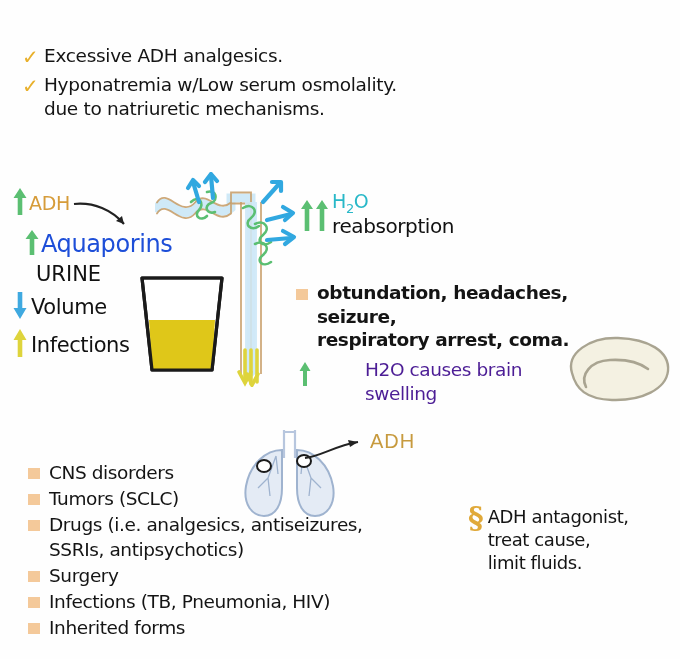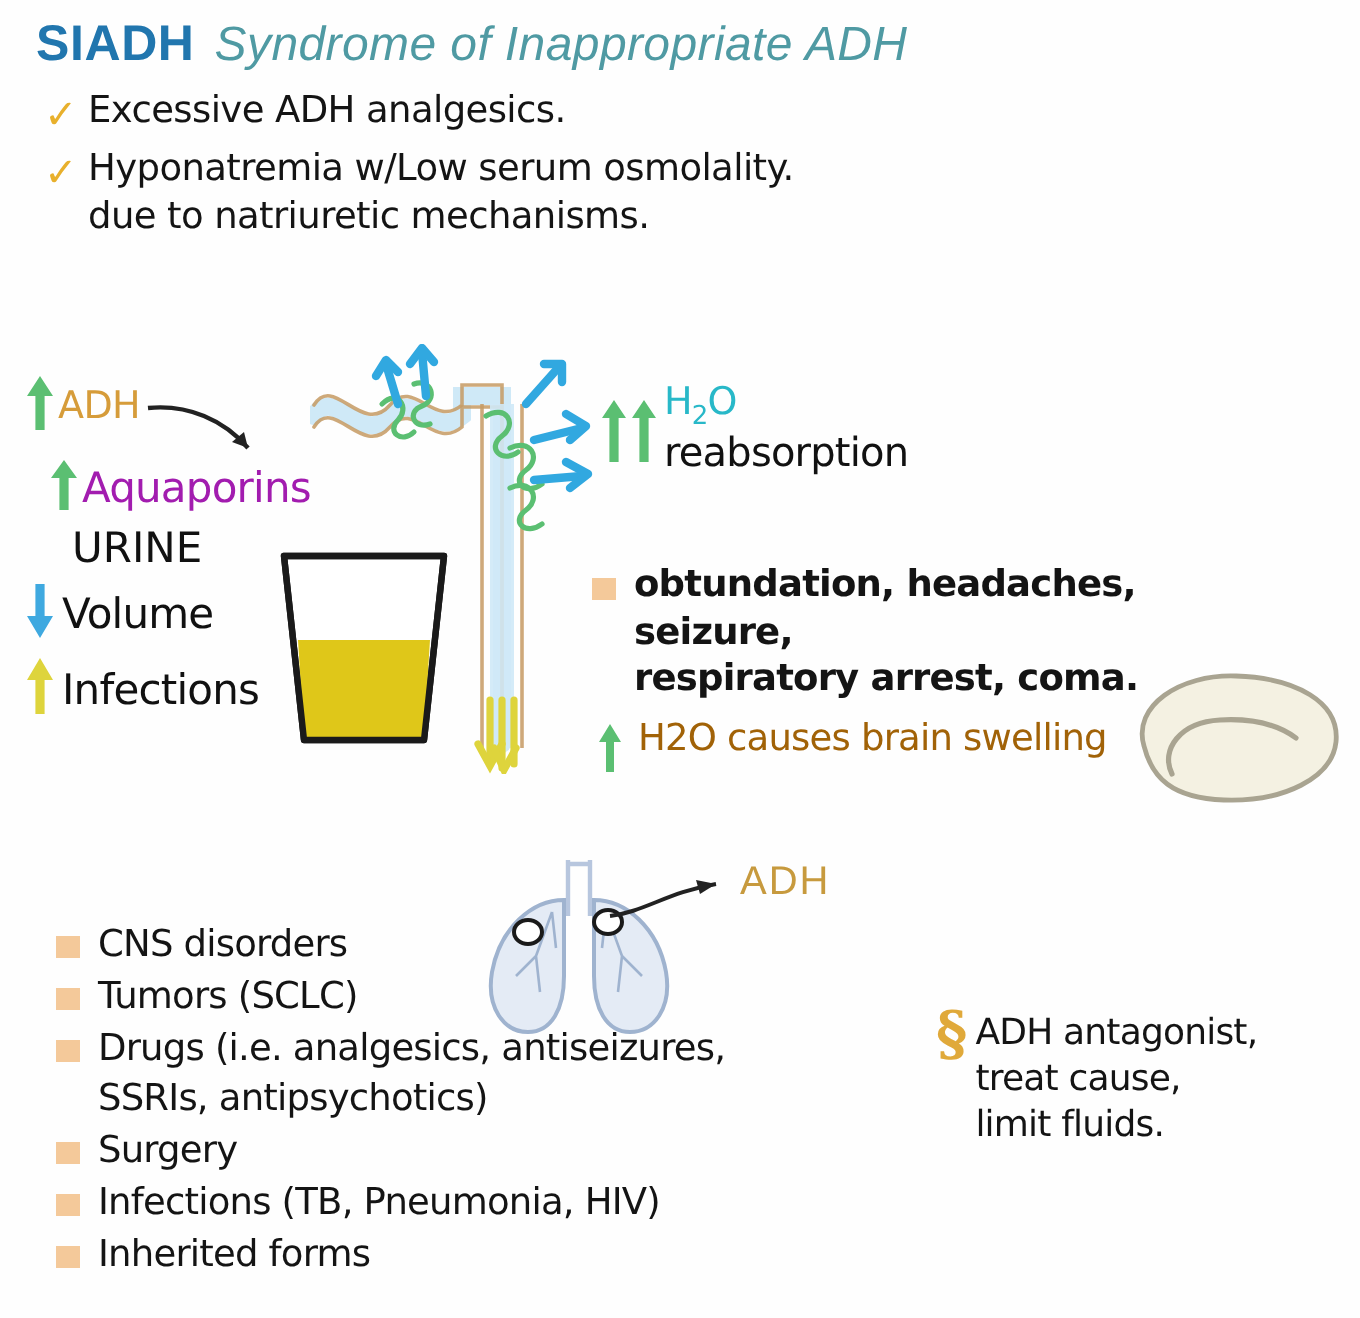--- a/index.html
+++ b/index.html
@@ -94,22 +94,22 @@
     margin-right: 1px;
   }
   .label-adh {
     font-family: "DejaVu Sans", sans-serif;
     font-size: 19px;
     color: #d69c3a;
     letter-spacing: -0.3px;
   }
   .label-aqp {
     font-family: "DejaVu Sans", sans-serif;
-    font-size: 21px;
-    color: #a21caf;
+    font-size: 24px;
+    color: #1d4ed8;
     letter-spacing: -0.4px;
   }
 
   
   #urine-block {
     position: absolute;
     left: 12px;
     top: 262px;
     width: 145px;
   }
@@ -209,22 +209,23 @@
     top: 358px;
     width: 280px;
     display: flex;
     align-items: flex-start;
   }
   #bs-arrow { margin-top: 3px; margin-right: 7px; flex: 0 0 auto; }
   #bs-text {
     font-family: "DejaVu Sans", sans-serif;
     font-size: 18.5px;
     line-height: 23.5px;
-    color: #a16207;
-    letter-spacing: -0.4px;
+    color: #4c1d95;
+    letter-spacing: -0.4px;
+    margin-left: 46px;
   }
   #bs-text .sub { display: block; }
 
   
   #brain-img {
     position: absolute;
     left: 556px;
     top: 331px;
     width: 120px;
     height: 76px;
@@ -300,24 +301,20 @@
     color: #141414;
     letter-spacing: -0.4px;
   }
   #rx-text .sub { display: block; }
 </style>
 </head>
 <body>
 
 <div id="page">
 
-  <div id="title-bar">
-    <span id="title-acronym">SIADH</span>
-    <span id="title-expansion">Syndrome of Inappropriate ADH</span>
-  </div>
 
   <div id="top-points">
 
     <div class="check-row">
       <span class="check-icon">✓</span>
       <span class="check-text">
         <span>Excessive ADH analgesics.</span>
       </span>
     </div>
 

